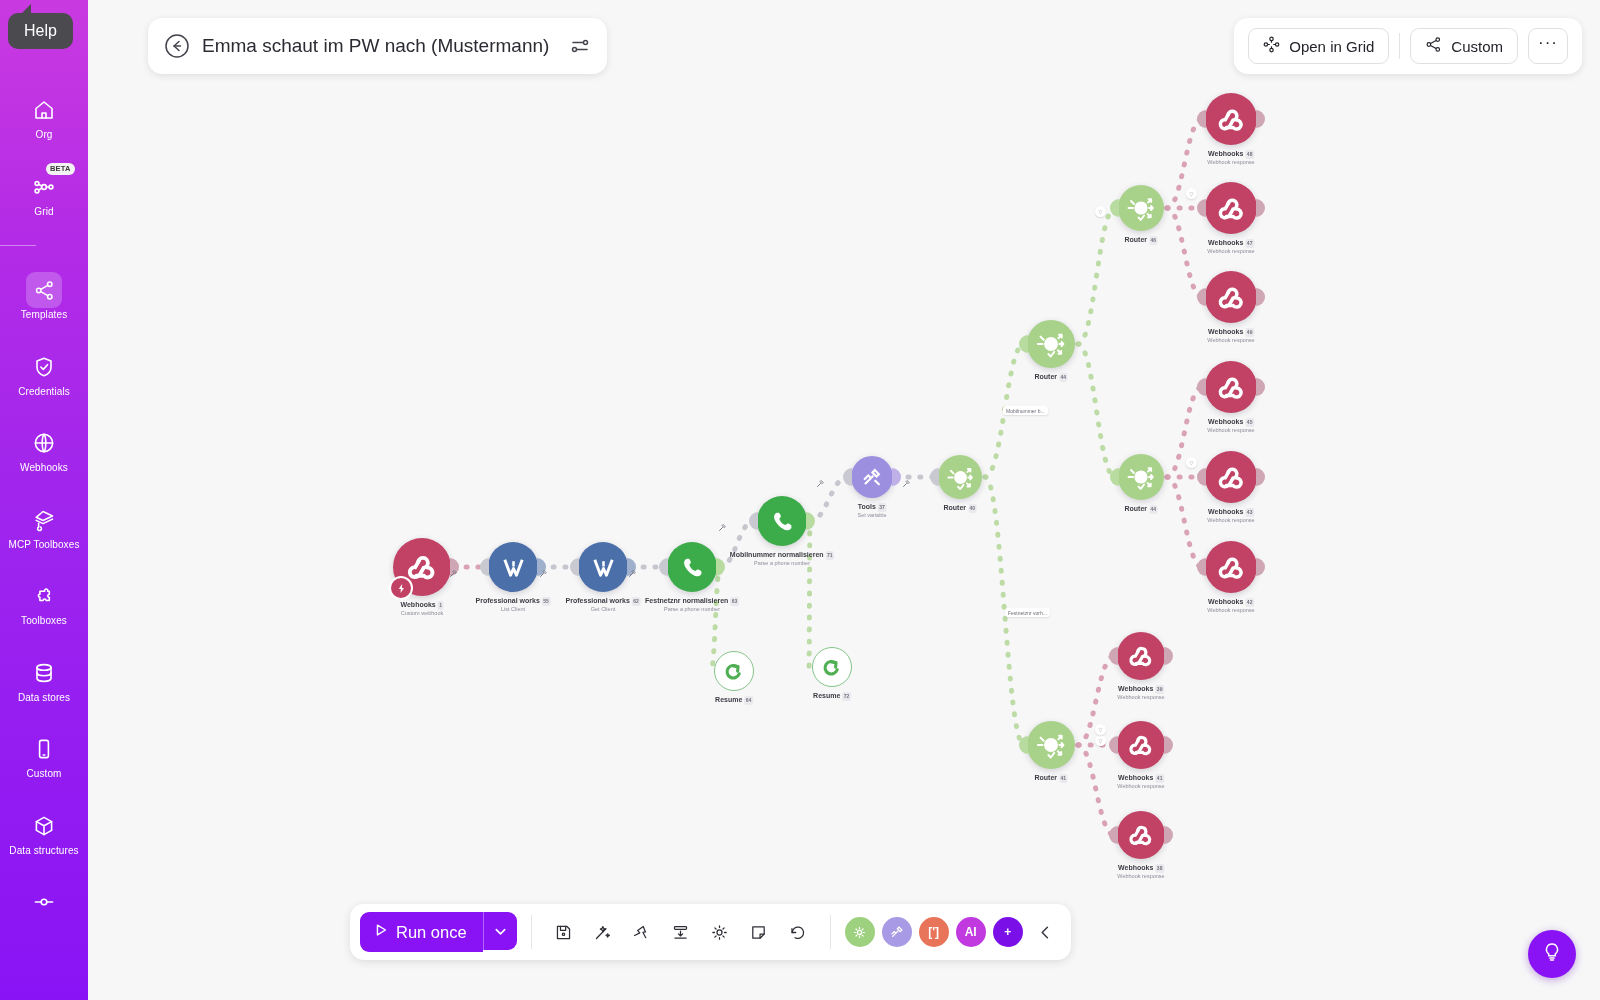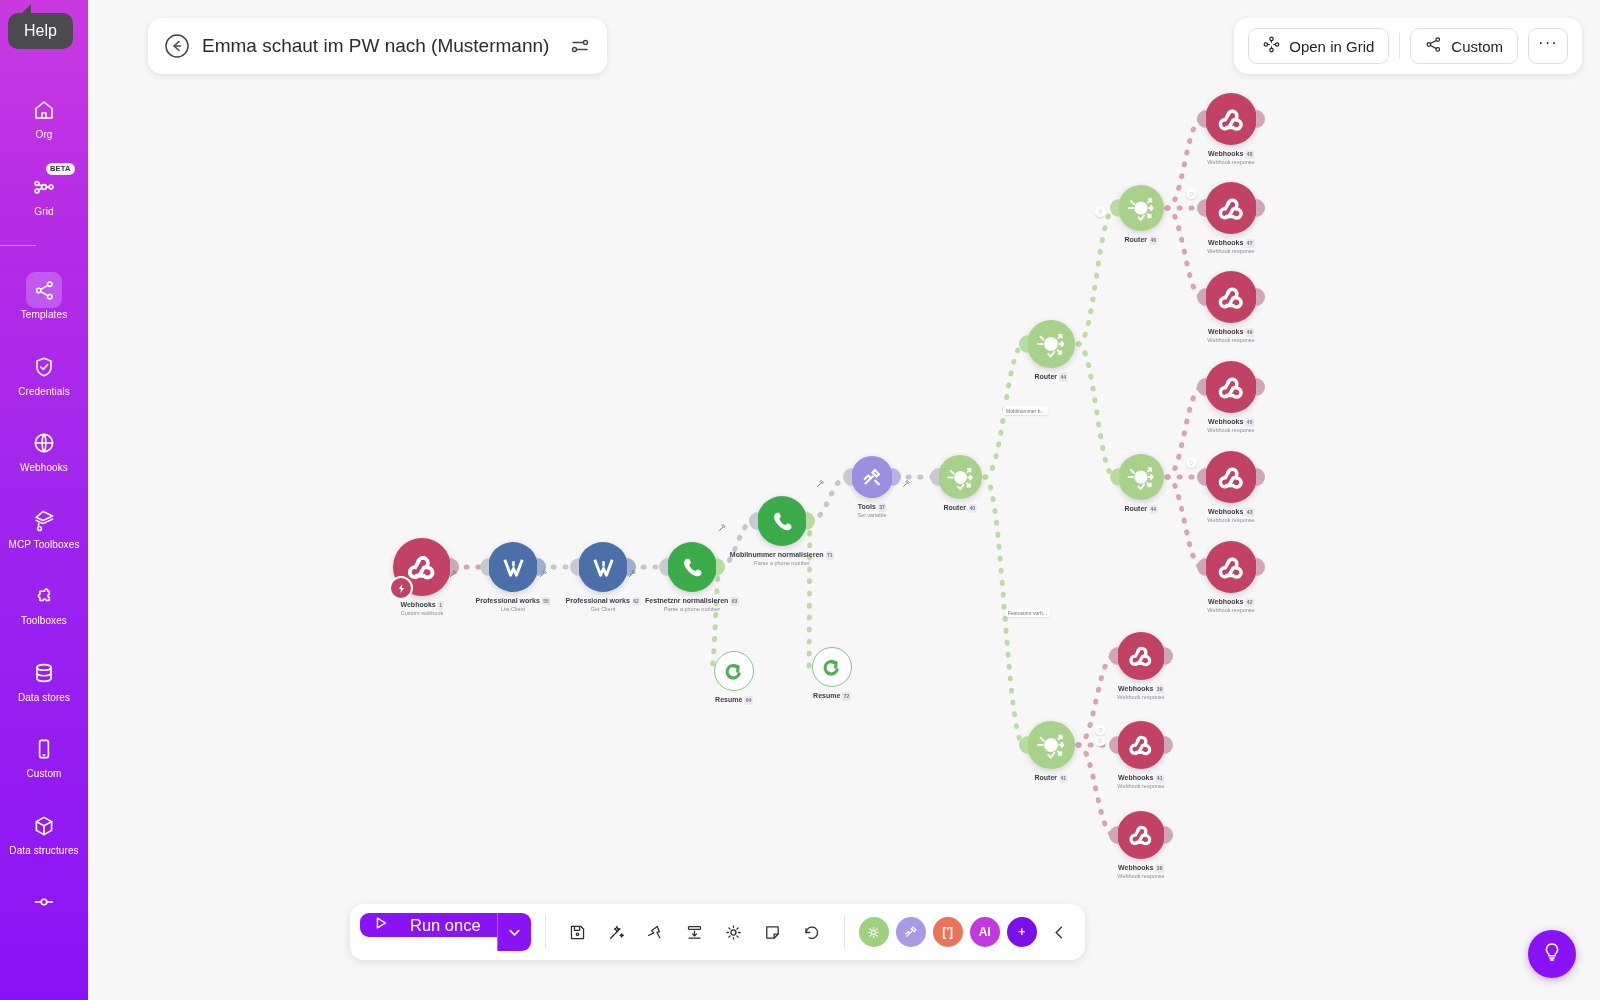--- a/index.html
+++ b/index.html
@@ -89,23 +89,23 @@
 
   
   #bottom-bar{
     position:absolute; left:350px; top:904px; height:56px;
     background:#fff; border-radius:14px;
     box-shadow:0 2px 9px rgba(30,30,40,.12);
     display:flex; align-items:center; z-index:30;
   }
   #run-group{ display:flex; margin-left:10px; }
   #run-once{
-    background:#8a13f5; color:#fff; border:none; height:24px;
+    background:#8a13f5; color:#fff; border:none; height:40px;
     border-radius:9px 0 0 9px; padding:0 16px 0 13px;
-    display:flex;align-items:center;gap:21px; font-size:16.5px; cursor:pointer;
+    display:flex;align-items:center;gap:7px; font-size:16.5px; cursor:pointer;
     font-family:"Liberation Sans",sans-serif;
   }
   #run-caret{
     background:#8a13f5; border:none; border-left:1px solid rgba(255,255,255,.35);
     height:38px; width:34px; border-radius:0 9px 9px 0; cursor:pointer;
     display:flex;align-items:center;justify-content:center;
   }
   #sched-group{
     display:flex; align-items:center; gap:11px; background:#f6f6f8;
     height:38px; border-radius:9px; margin-left:12px; padding:0 16px 0 9px;

